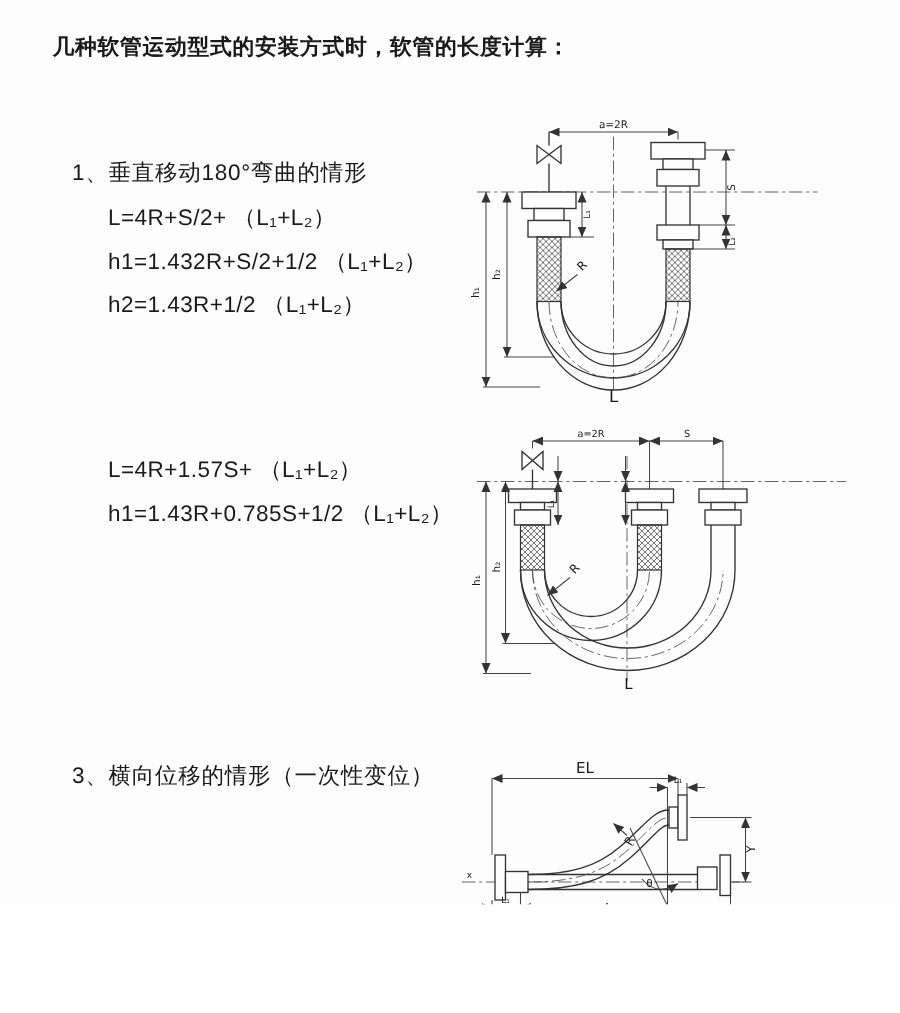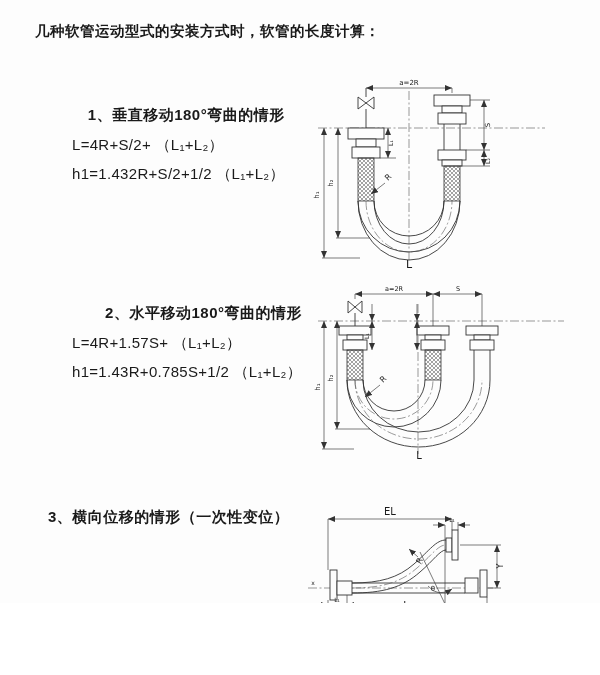--- a/index.html
+++ b/index.html
@@ -1,44 +1,44 @@
 <!DOCTYPE html>
 <html><head>
 <meta charset="utf-8">
 <style>
   html,body { margin:0; padding:0; background:#ffffff; }
   .page { position:relative; width:600px; height:603px; background:#fdfdfd; overflow:hidden;
           font-family:"Liberation Sans","DejaVu Sans",sans-serif; color:#1a1a1a; }
   .title { position:absolute; left:35px; top:22px; font-size:14.5px; font-weight:bold; letter-spacing:.5px; }
   .sec { position:absolute; left:48px; }
-  .heading { font-size:15px; font-weight:bold; height:30px; letter-spacing:.5px;text-align:right; }
+  .heading { font-size:15px; font-weight:normal; height:30px; letter-spacing:.5px; }
   .formula { font-size:15px; padding-left:24px; height:29px; letter-spacing:.3px; }
   svg.diagram { position:absolute; }
   svg text { font-family:"DejaVu Sans",sans-serif; fill:#1a1a1a; }
   .dim   { stroke:#444; stroke-width:.7; fill:none; }
   .cl    { stroke:#555; stroke-width:.6; fill:none; stroke-dasharray:9 2.5 2 2.5; }
   .pipe  { stroke:#333; stroke-width:.9; fill:#fdfdfd; }
   .hose  { stroke:#333; stroke-width:.9; fill:none; }
   .braid { stroke:#333; stroke-width:.8; fill:url(#hat); }
 </style>
 </head>
 <body>
 
 <div class="page">
 
   <div class="title">几种软管运动型式的安装方式时，软管的长度计算：</div>
 
   <section class="sec" style="top:106px">
     <div class="heading">1、垂直移动180°弯曲的情形</div>
     <div class="formula">L=4R+S/2+ （L₁+L₂）</div>
     <div class="formula">h1=1.432R+S/2+1/2 （L₁+L₂）</div>
+    <div class="formula">h2=1.43R+1/2 （L₁+L₂）</div>
   </section>
 
   <section class="sec" style="top:304px">
-    <div class="heading">2、水平移动180°弯曲的情形</div>
     <div class="formula">L=4R+1.57S+ （L₁+L₂）</div>
     <div class="formula">h1=1.43R+0.785S+1/2 （L₁+L₂）</div>
   </section>
 
   <section class="sec" style="top:508px">
     <div class="heading">3、横向位移的情形（一次性变位）</div>
   </section>
 
   <svg class="diagram" style="left:310px;top:75px" width="280" height="195" viewBox="0 0 280 195">
     <defs>

